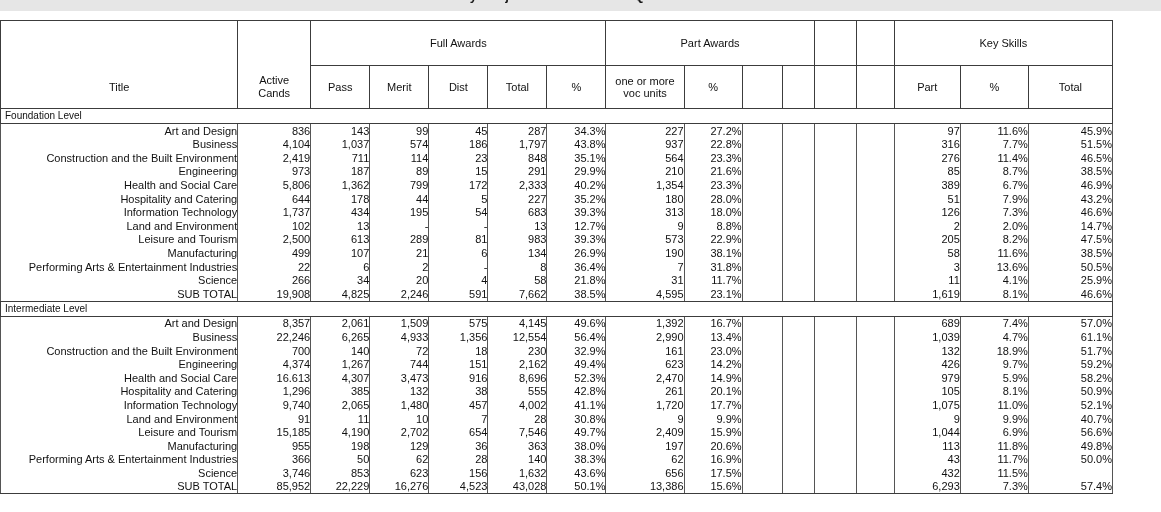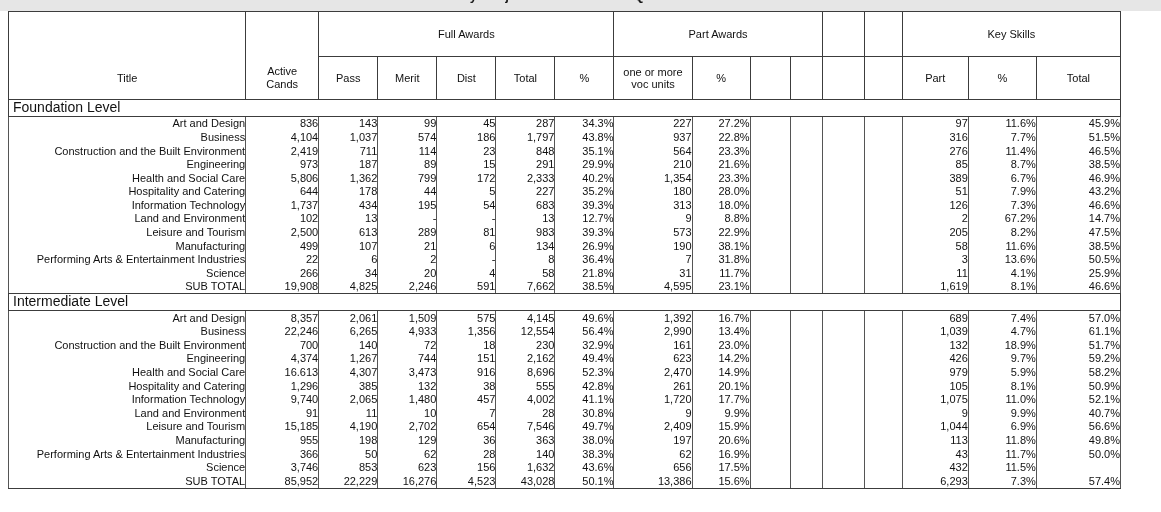--- a/index.html
+++ b/index.html
@@ -41,23 +41,22 @@
     text-align: center;
     font-size: 13px;
     font-weight: bold;
     white-space: nowrap;
     color: #1a1a1a;
   }
 
   .table-wrap {
     position: absolute;
     left: 0;
-    top: 11px;
+    top: 20px;
     width: 981px;
-    margin-left: 8px;
   }
 
   table.grid {
     border-collapse: collapse;
     width: 1113px;
     table-layout: fixed;
     font-size: 11px;
     line-height: 1.12;
   }
   table.grid td, table.grid th {
@@ -84,21 +83,21 @@
   }
   .hsub .l1 { display:block; }
   .hsub .l2 { display:block; }
 
   .noborder-b { border-bottom: none !important; }
   .noborder-t { border-top: none !important; }
 
   
   tr.section td {
     height: 14px;
-    font-size: 14px;
+    font-size: 10px;
     text-align: left;
     padding-left: 4px;
     color: #111;
   }
 
   
   tr.data td {
     height: 13.6px;
     font-size: 11px;
     color: #111;
@@ -336,21 +335,21 @@
             <td class="num">-</td>
             <td class="num">13</td>
             <td class="num">12.7%</td>
             <td class="num sep-strong">9</td>
             <td class="num">8.8%</td>
             <td class="blank"></td>
             <td class="blank"></td>
             <td class="blank"></td>
             <td class="blank"></td>
             <td class="num sep-strong">2</td>
-            <td class="num">67.2%</td>
+            <td class="num">2.0%</td>
             <td class="num">14.7%</td>
           </tr>
           <tr class="data">
             <td class="title-cell">Leisure and Tourism</td>
             <td class="num">2,500</td>
             <td class="num sep-strong">613</td>
             <td class="num">289</td>
             <td class="num">81</td>
             <td class="num">983</td>
             <td class="num">39.3%</td>

